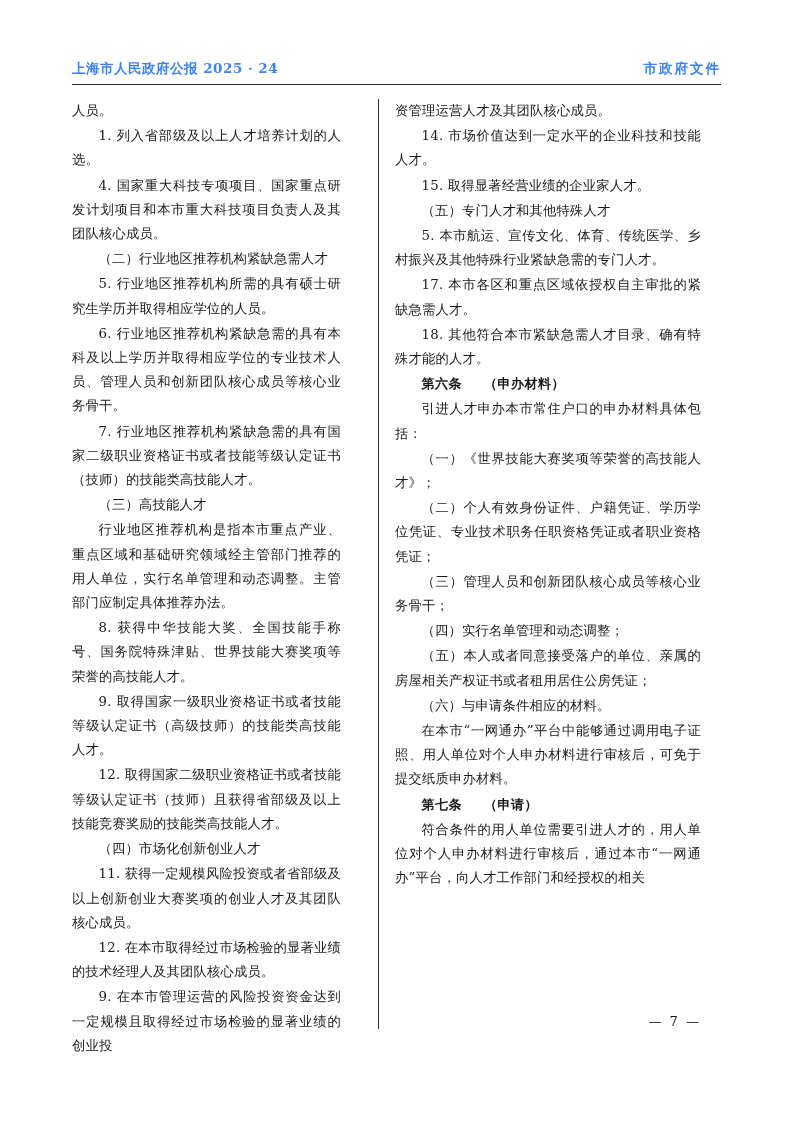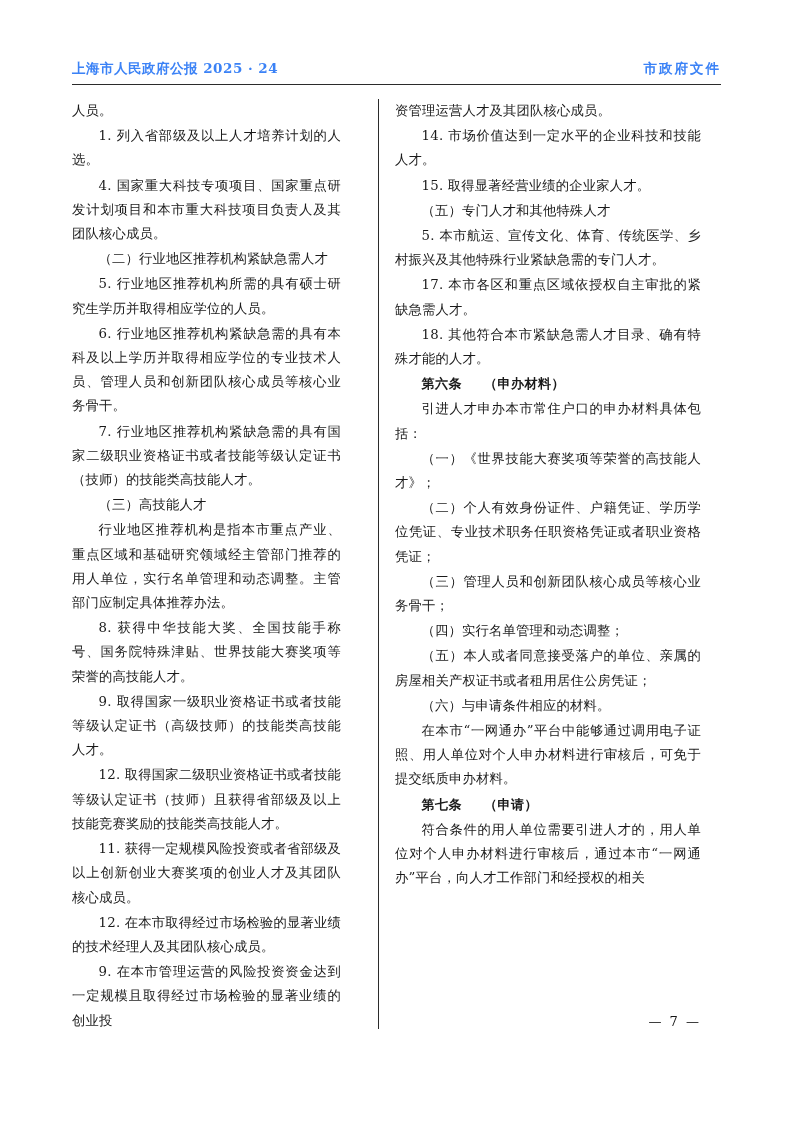--- a/index.html
+++ b/index.html
@@ -121,20 +121,21 @@
           <p class="ind">4. 国家重大科技专项项目、国家重点研发计划项目和本市重大科技项目负责人及其团队核心成员。</p>
           <p class="ind">（二）行业地区推荐机构紧缺急需人才</p>
           <p class="ind">5. 行业地区推荐机构所需的具有硕士研究生学历并取得相应学位的人员。</p>
           <p class="ind">6. 行业地区推荐机构紧缺急需的具有本科及以上学历并取得相应学位的专业技术人员、管理人员和创新团队核心成员等核心业务骨干。</p>
           <p class="ind">7. 行业地区推荐机构紧缺急需的具有国家二级职业资格证书或者技能等级认定证书（技师）的技能类高技能人才。</p>
           <p class="ind">（三）高技能人才</p>
           <p class="ind">行业地区推荐机构是指本市重点产业、重点区域和基础研究领域经主管部门推荐的用人单位，实行名单管理和动态调整。主管部门应制定具体推荐办法。</p>
           <p class="ind">8. 获得中华技能大奖、全国技能手称号、国务院特殊津贴、世界技能大赛奖项等荣誉的高技能人才。</p>
           <p class="ind">9. 取得国家一级职业资格证书或者技能等级认定证书（高级技师）的技能类高技能人才。</p>
           <p class="ind">12. 取得国家二级职业资格证书或者技能等级认定证书（技师）且获得省部级及以上技能竞赛奖励的技能类高技能人才。</p>
+          <p class="ind">（四）市场化创新创业人才</p>
           <p class="ind">11. 获得一定规模风险投资或者省部级及以上创新创业大赛奖项的创业人才及其团队核心成员。</p>
           <p class="ind">12. 在本市取得经过市场检验的显著业绩的技术经理人及其团队核心成员。</p>
           <p class="ind">9. 在本市管理运营的风险投资资金达到一定规模且取得经过市场检验的显著业绩的创业投</p>
         </div>
     </div>
 
     <div class="col right">
       <div class="colwrap" id="right-col-content">
           <p class="noind">资管理运营人才及其团队核心成员。</p>
           <p class="ind">14. 市场价值达到一定水平的企业科技和技能人才。</p>

